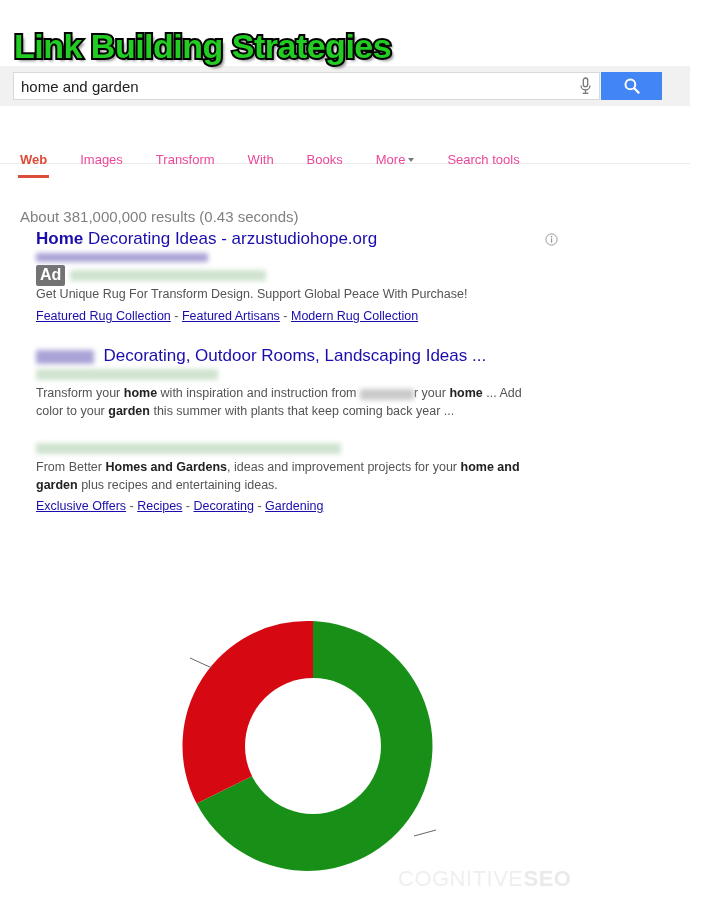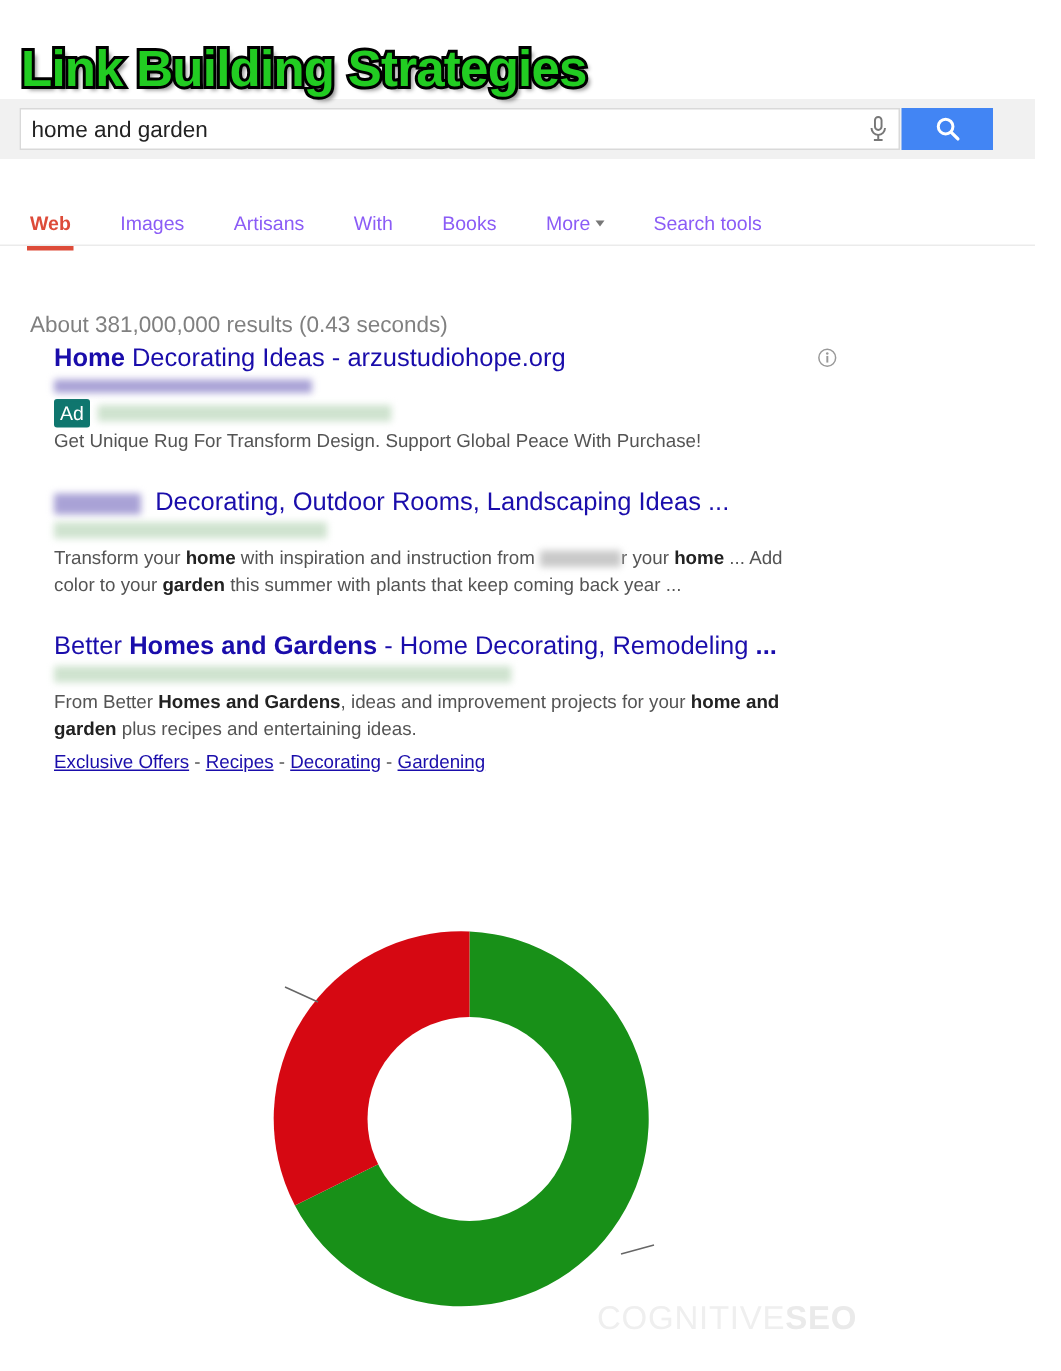--- a/index.html
+++ b/index.html
@@ -52,27 +52,27 @@
 
   
   .nav-bar {
     position: absolute;
     left: 0; top: 130px;
     width: 690px; height: 34px;
     border-bottom: 1px solid #ebebeb;
   }
   .nav-items {
     position: absolute;
-    left: 20px; top: 5px;
+    left: 20px; top: 16px;
     display: flex;
     align-items: center;
   }
   .nav-item {
     font-size: 13px;
-    color: #8b5cf6;
+    color: #ec4899;
     padding: 6px 0 11px 0;
     margin-right: 33px;
     cursor: pointer;
     white-space: nowrap;
     position: relative;
   }
   .nav-item.active {
     color: #dd4b39;
     font-weight: bold;
   }
@@ -144,24 +144,24 @@
   }
   .blur-url { background: #cfe3cf; height: 10px; }
   .blur-link { background: #a9a2d6; height: 11px; }
   .blur-text { background: #c9c9c9; height: 10px; }
 
   .url-line { margin-top: 1px; height: 15px; display: flex; align-items: center; gap: 4px; }
 
   
   .ad-row { display: flex; align-items: center; gap: 5px; margin-top: 2px; height: 16px; }
   .ad-badge {
-    background: #0f766e;
+    background: #737373;
     color: #ffffff;
-    font-size: 13px;
-    font-weight: normal;
+    font-size: 16px;
+    font-weight: bold;
     line-height: 1;
     padding: 2.5px 4px 3px 4px;
     border-radius: 2px;
   }
   .info-icon {
     position: absolute;
     left: 545px; top: 232px;
     cursor: pointer;
   }
 
@@ -221,21 +221,21 @@
   <svg width="18" height="18" viewBox="0 0 18 18" aria-hidden="true">
     <circle cx="7.4" cy="7.4" r="4.9" fill="none" stroke="#ffffff" stroke-width="2"></circle>
     <line x1="11.2" y1="11.2" x2="15.6" y2="15.6" stroke="#ffffff" stroke-width="2.2" stroke-linecap="round"></line>
   </svg>
 </div>
 
 <div class="nav-bar">
   <div class="nav-items">
     <div class="nav-item active"><span>Web</span></div>
     <div class="nav-item"><span>Images</span></div>
-    <div class="nav-item"><span>Artisans</span></div>
+    <div class="nav-item"><span>Transform</span></div>
     <div class="nav-item"><span>With</span></div>
     <div class="nav-item"><span>Books</span></div>
     <div class="nav-item"><span>More</span><span class="caret"></span></div>
     <div class="nav-item"><span>Search tools</span></div>
   </div>
 </div>
 
 <div class="result-stats">About 381,000,000 results (0.43 seconds)</div>
 
 <div class="results">
@@ -243,32 +243,34 @@
   <div class="result" style="margin-bottom:20px;">
     <div class="result-title"><b>Home</b><span> Decorating Ideas - arzustudiohope.org</span></div>
     <div class="url-line">
       <span class="blur blur-link" style="width:172px;height:9px;"></span>
     </div>
     <div class="ad-row">
       <span class="ad-badge">Ad</span>
       <span class="blur blur-url" style="width:196px;height:11px;"></span>
     </div>
     <div class="result-snippet">Get Unique Rug For Transform Design. Support Global Peace With Purchase!</div>
+    <div class="sitelinks">
+      <a>Featured Rug Collection</a><span class="sep"> - </span><a>Featured Artisans</a><span class="sep"> - </span><a>Modern Rug Collection</a>
+    </div>
   </div>
 
   <div class="result" style="margin-bottom:20px;">
     <div class="result-title"><span class="blur blur-link" style="width:58px;height:14px;"></span>&nbsp;&nbsp;<span>Decorating, Outdoor Rooms, Landscaping Ideas ...</span></div>
     <div class="url-line">
       <span class="blur blur-url" style="width:182px;height:11px;"></span>
     </div>
     <div class="result-snippet"><span>Transform your </span><b>home</b><span> with inspiration and instruction from </span><span class="blur blur-text" style="width:54px;height:11px;"></span><span>r your </span><b>home</b><span> ... Add color to your </span><b>garden</b><span> this summer with plants that keep coming back year ...</span></div>
   </div>
 
   <div class="result">
-    <div class="result-title"><span>Better </span><b>Homes and Gardens</b><span> - Home Decorating, Remodeling </span><b>...</b></div>
     <div class="url-line">
       <span class="blur blur-url" style="width:305px;height:11px;"></span>
     </div>
     <div class="result-snippet"><span>From Better </span><b>Homes and Gardens</b><span>, ideas and improvement projects for your </span><b>home and garden</b><span> plus recipes and entertaining ideas.</span></div>
     <div class="sitelinks"><a>Exclusive Offers</a><span class="sep"> - </span><a>Recipes</a><span class="sep"> - </span><a>Decorating</a><span class="sep"> - </span><a>Gardening</a></div>
   </div>
 
 </div>
 
 <div class="info-icon">

